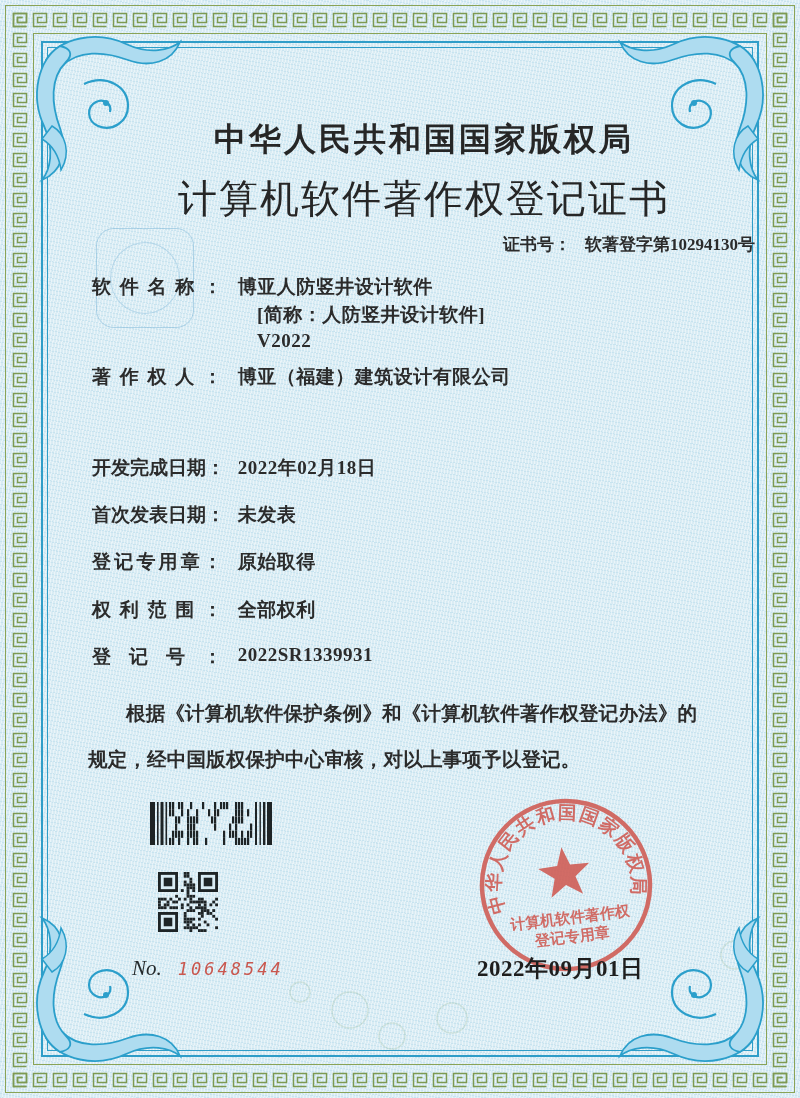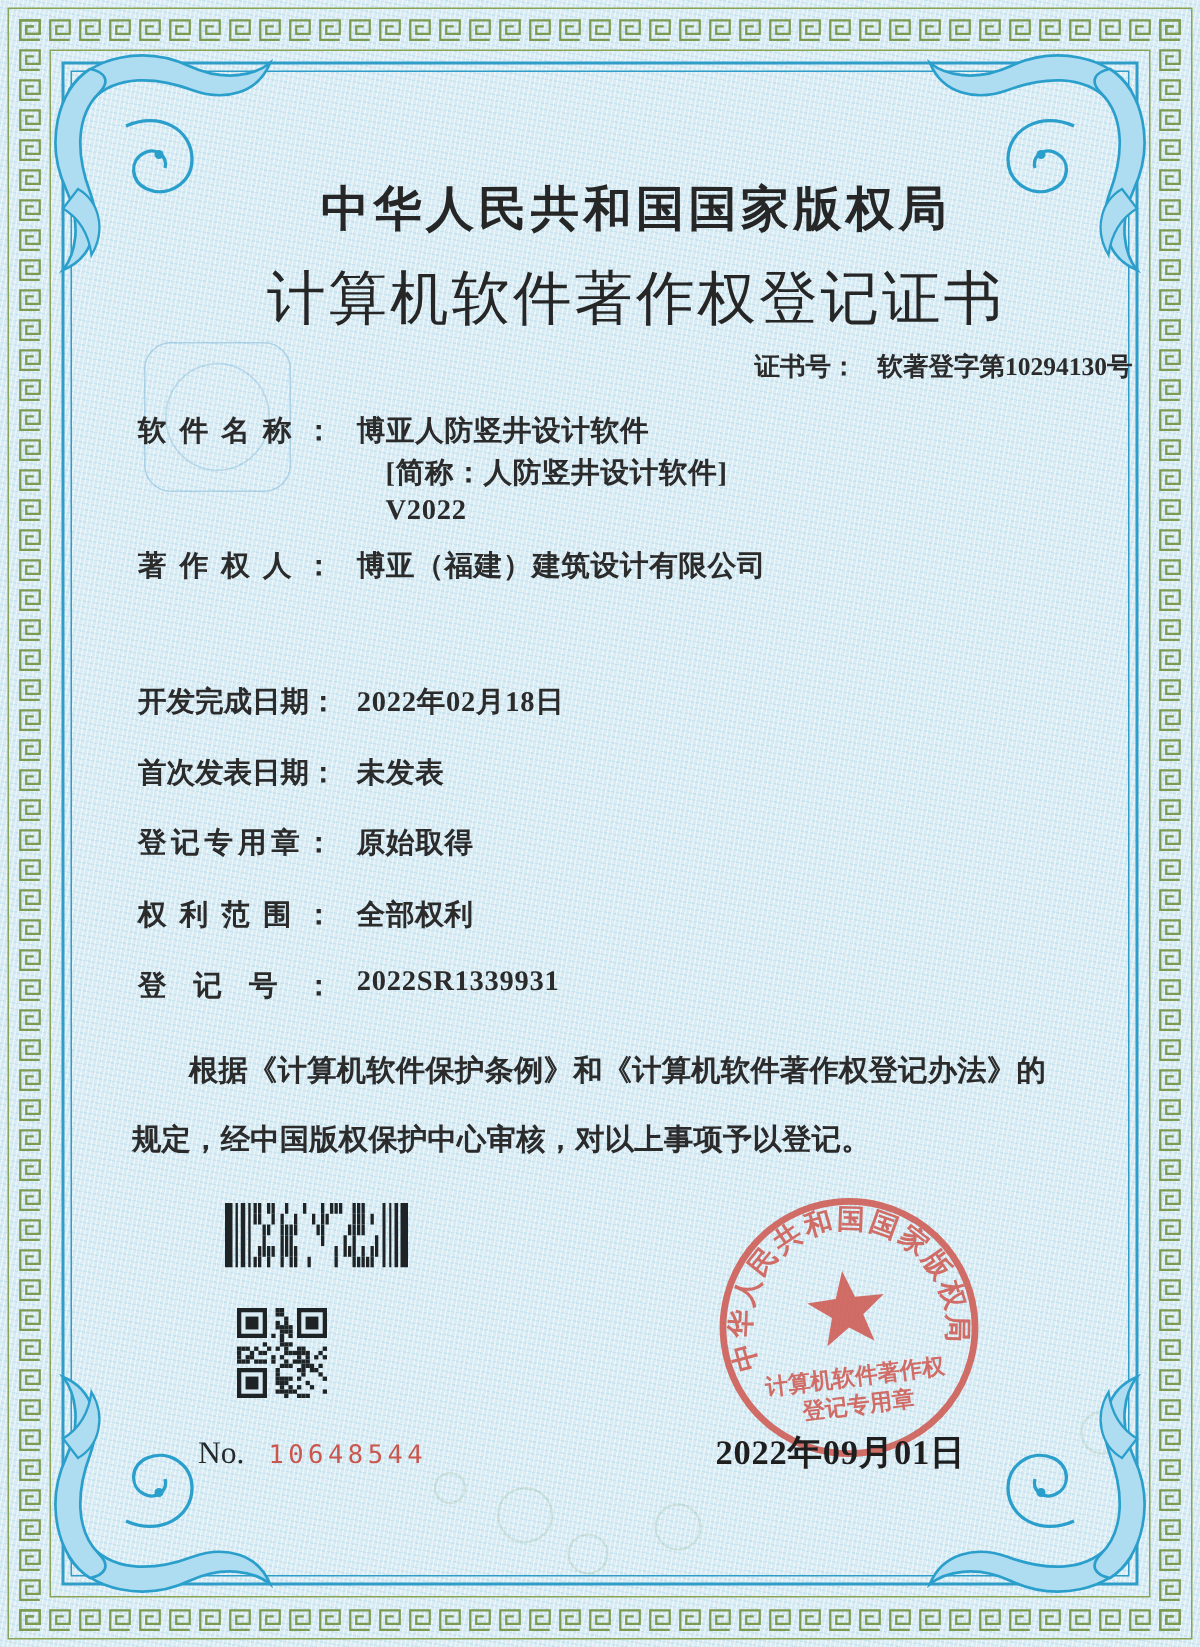--- a/index.html
+++ b/index.html
@@ -42,21 +42,21 @@
     text-align:justify;text-align-last:justify;-moz-text-align-last:justify;
     vertical-align:top;
   }
   .fvalue{display:inline-block;margin-left:11px;vertical-align:top;letter-spacing:0.5px;}
   .fextra{position:absolute;left:233px;font-size:19px;font-weight:700;white-space:nowrap;letter-spacing:0.5px;margin-left:24px;}
   .stline{position:absolute;font-size:19.5px;font-weight:700;white-space:nowrap;letter-spacing:0.2px;}
   .st1{left:126px;top:700px;}
   .st2{left:88px;top:746px;}
   .barcode{position:absolute;left:150px;top:802px;}
   .qrcode{position:absolute;left:158px;top:872px;}
-  .serial{position:absolute;left:132px;top:956px;white-space:nowrap;}
+  .serial{position:absolute;left:132px;top:956px;white-space:nowrap;font-style:italic;}
   .serial-label{font-size:21px;font-weight:400;color:#24292b;}
   .serial-value{
     font-family:"DejaVu Sans Mono",monospace;
     font-size:17px;color:#c9574e;letter-spacing:3px;margin-left:12px;
   }
   .seal{position:absolute;left:478px;top:797px;}
   .seal text{font-family:"Liberation Serif","DejaVu Serif",serif;font-weight:700;}
   .issue-date{
     position:absolute;left:477px;top:953px;
     font-size:23px;font-weight:700;letter-spacing:0.5px;color:#1e1e1e;white-space:nowrap;

